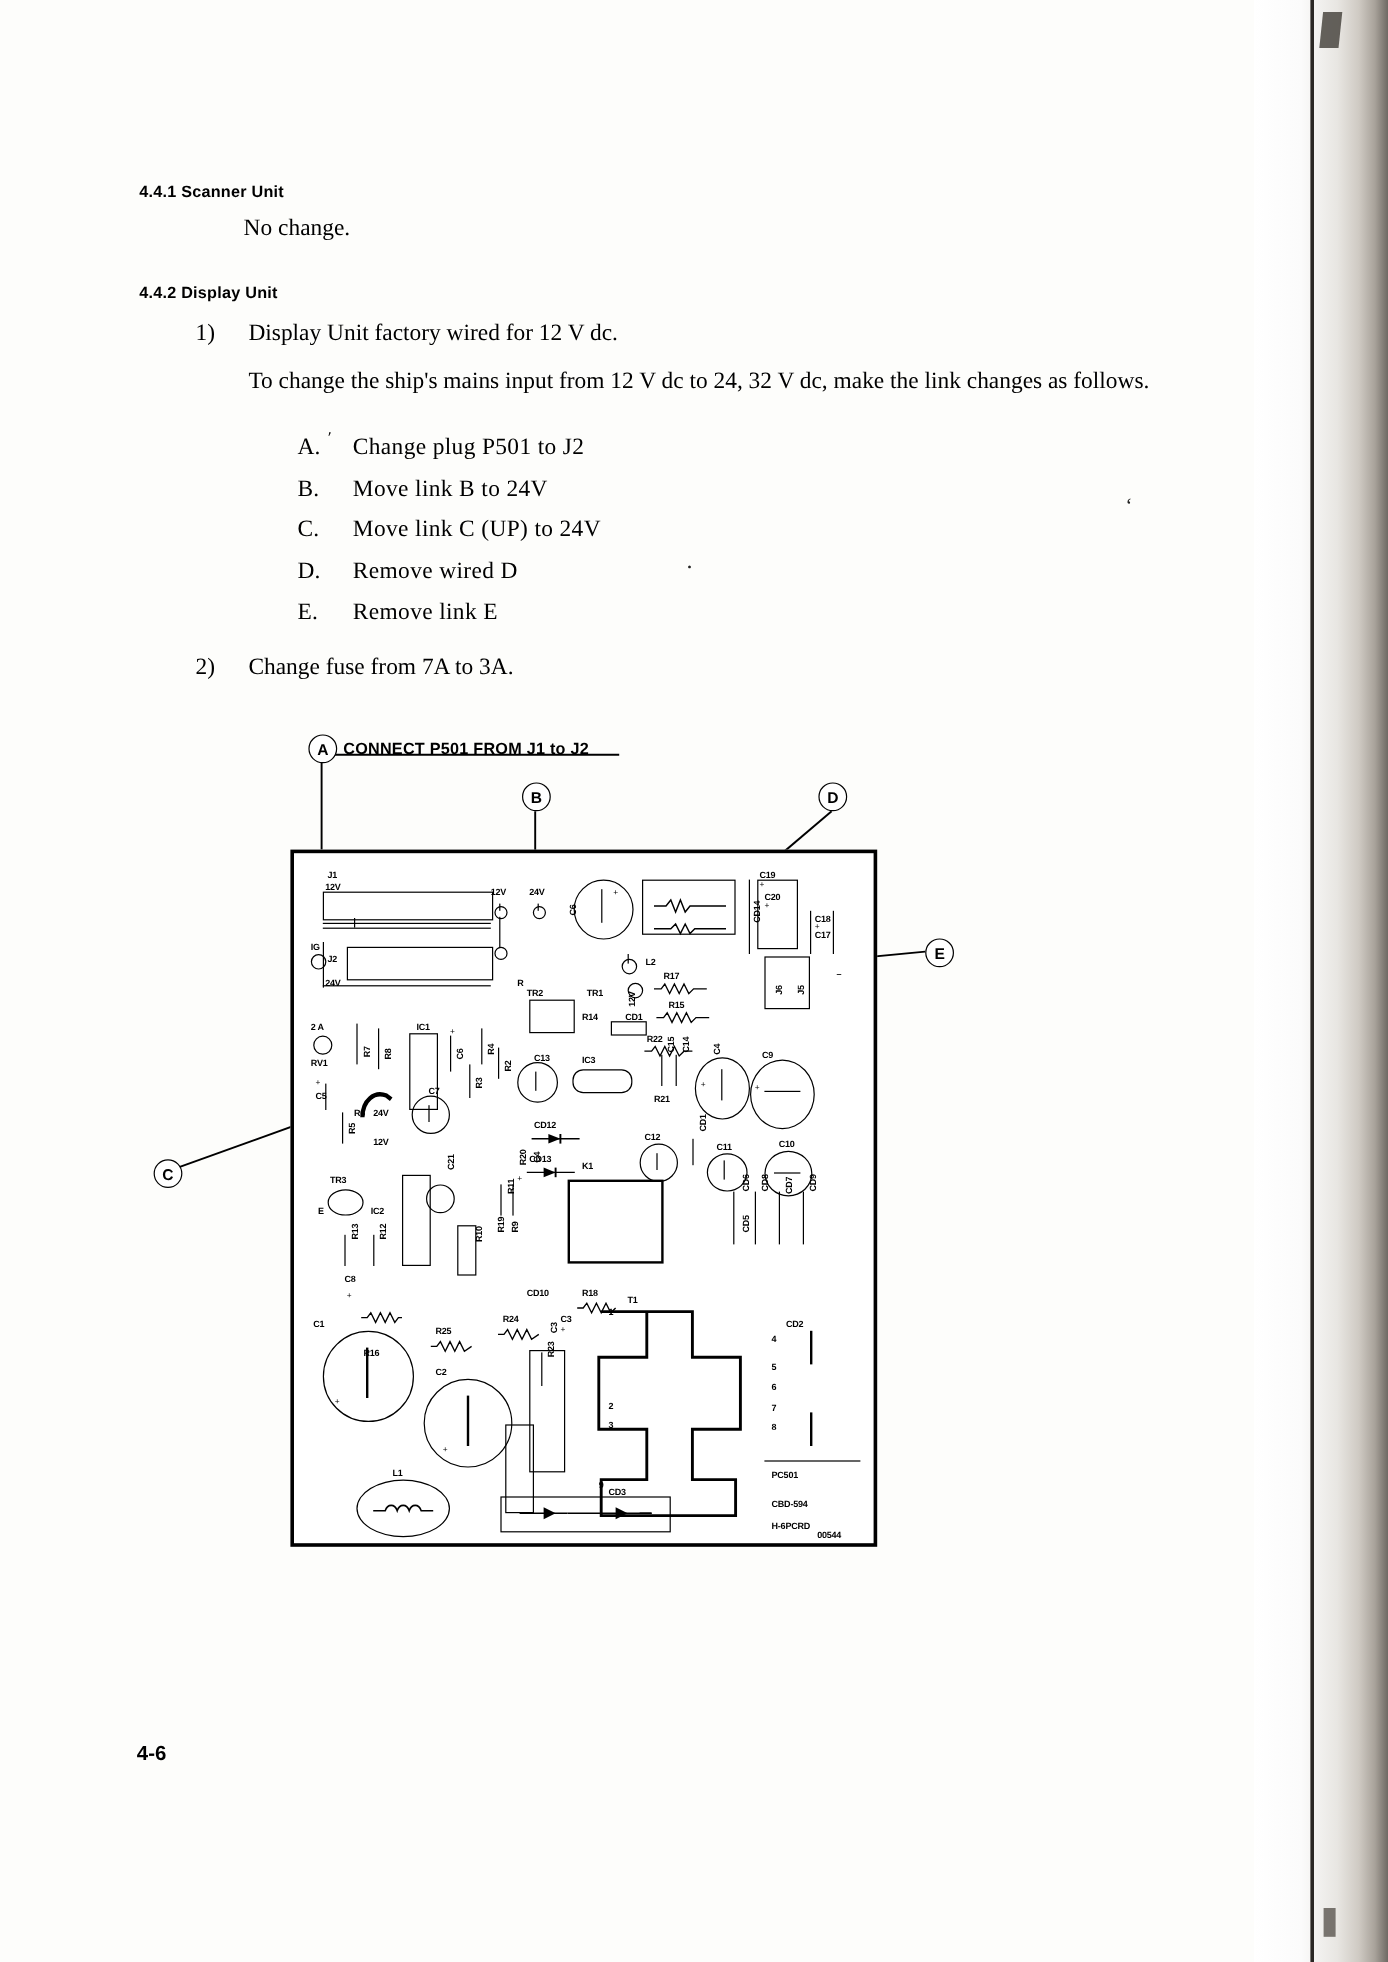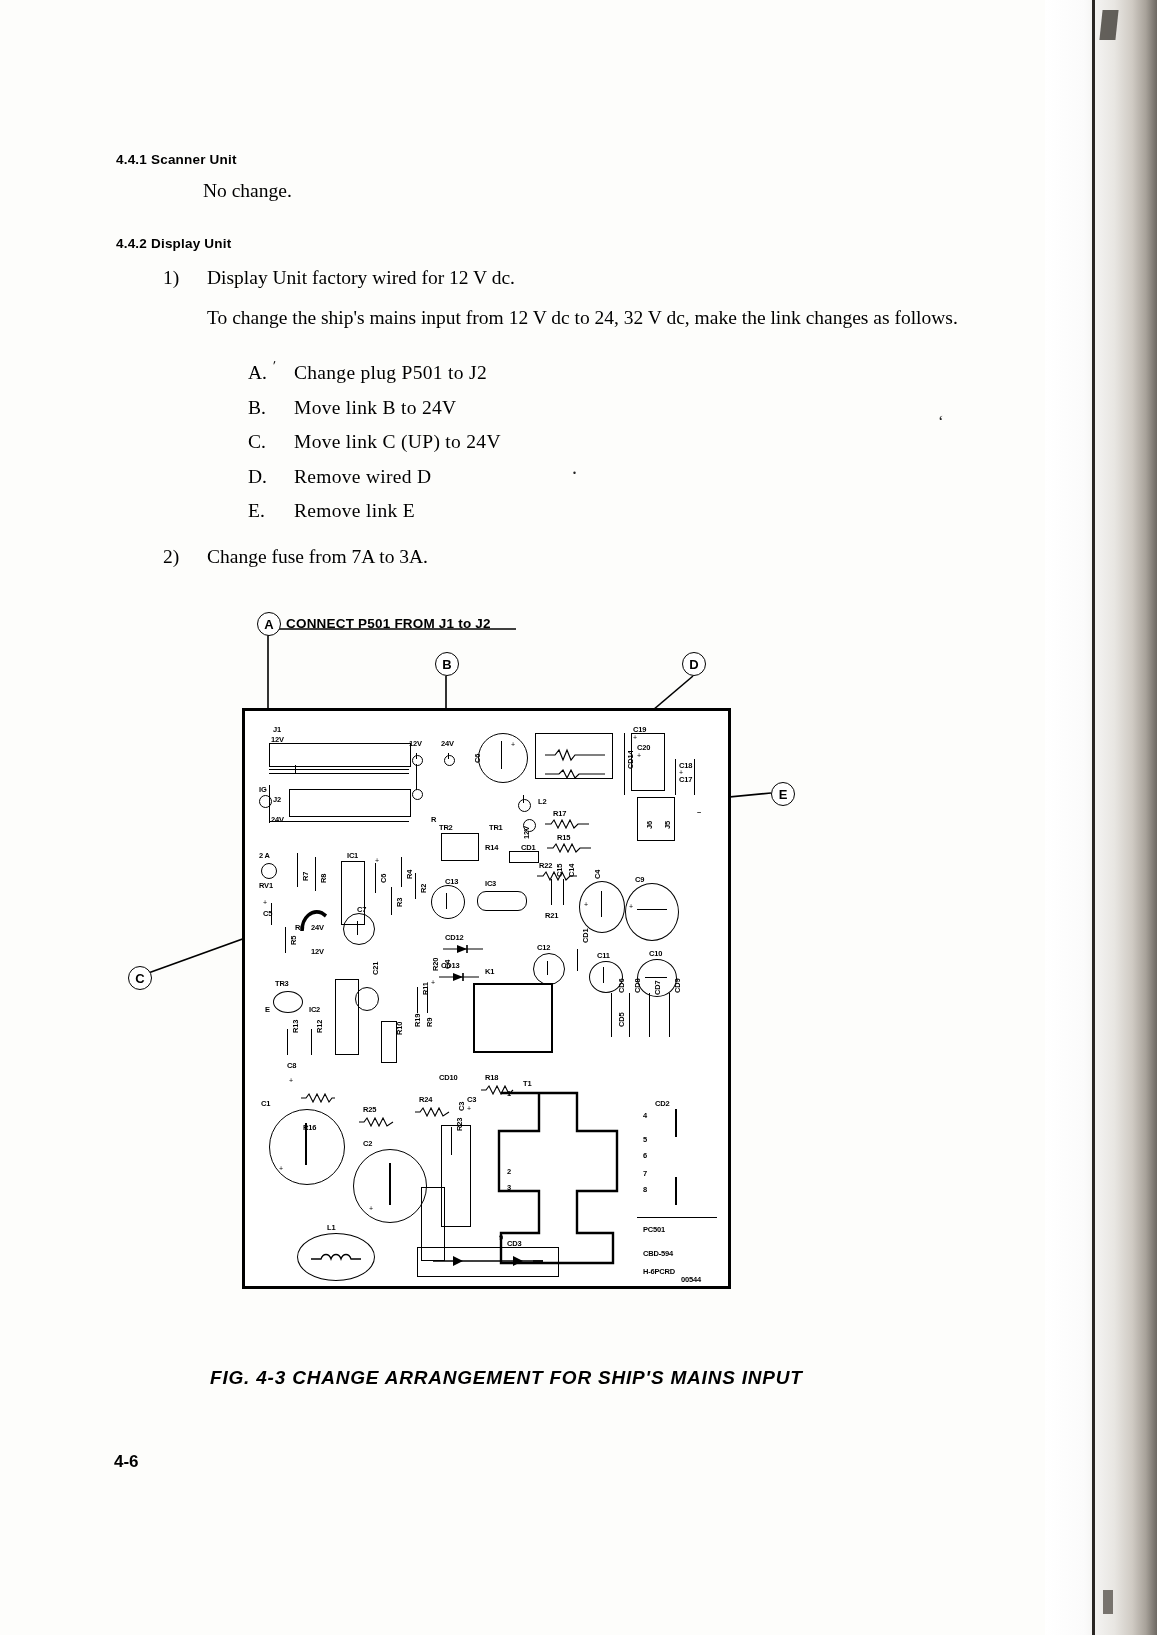--- a/index.html
+++ b/index.html
@@ -584,16 +584,15 @@
         <div class="lbl" style="left:398px; top:514px;">PC501</div>
         <div class="lbl" style="left:398px; top:538px;">CBD-594</div>
         <div class="lbl" style="left:398px; top:556px;">H-6PCRD</div>
         <div class="lbl" style="left:404px; top:564px;padding-left:32px;">00544</div>
         <div class="ln" style="left:392px; top:506px; width:80px; height:1.4px;"></div>
 
       </div>
     </div>
   </div>
 
-  <div class="fig-caption">FIG.  4-3    CHANGE ARRANGEMENT FOR SHIP'S MAINS INPUT</div>
   <div class="folio">4-6</div>
 
 </div>
 
 </body></html>

